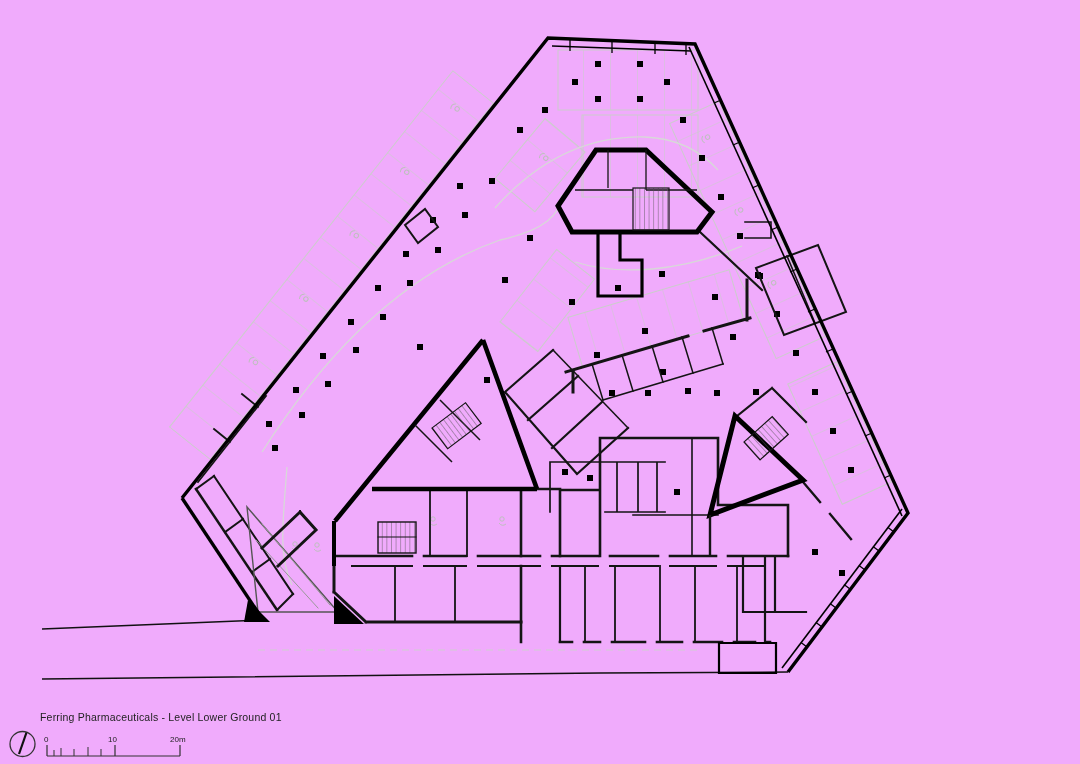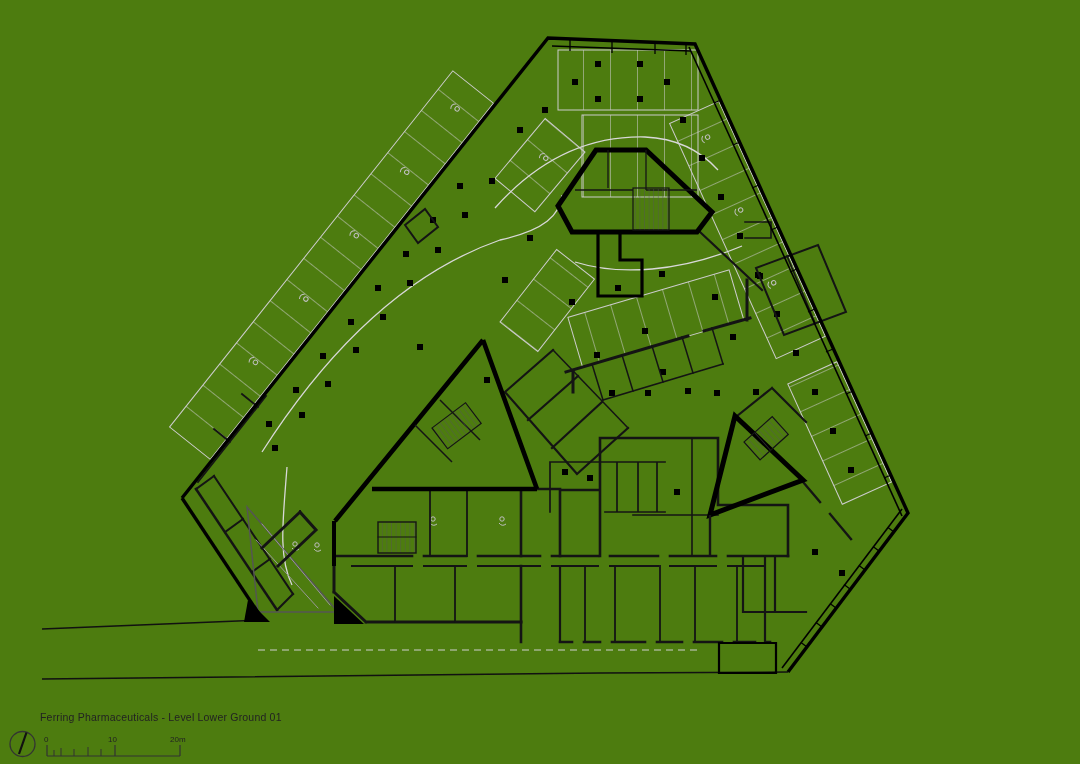--- a/index.html
+++ b/index.html
@@ -1,16 +1,16 @@
 <!DOCTYPE html>
 <html><head>
 <meta charset="utf-8">
 <style>
   html,body{margin:0;padding:0;background:#ffffff;}
-  #page{position:relative;width:1080px;height:764px;background:#4d7c0f;overflow:hidden;
+  #page{position:relative;width:1080px;height:764px;background:#f0abfc;overflow:hidden;
         font-family:"Liberation Sans",sans-serif;}
   svg{position:absolute;left:0;top:0;}
   text{font-family:"Liberation Sans",sans-serif;fill:#222;}
   .title-text{font-size:10.5px;letter-spacing:.2px;}
   .scale-text{font-size:8px;}
 </style>
 </head>
 <body>
 <div id="page">
 

